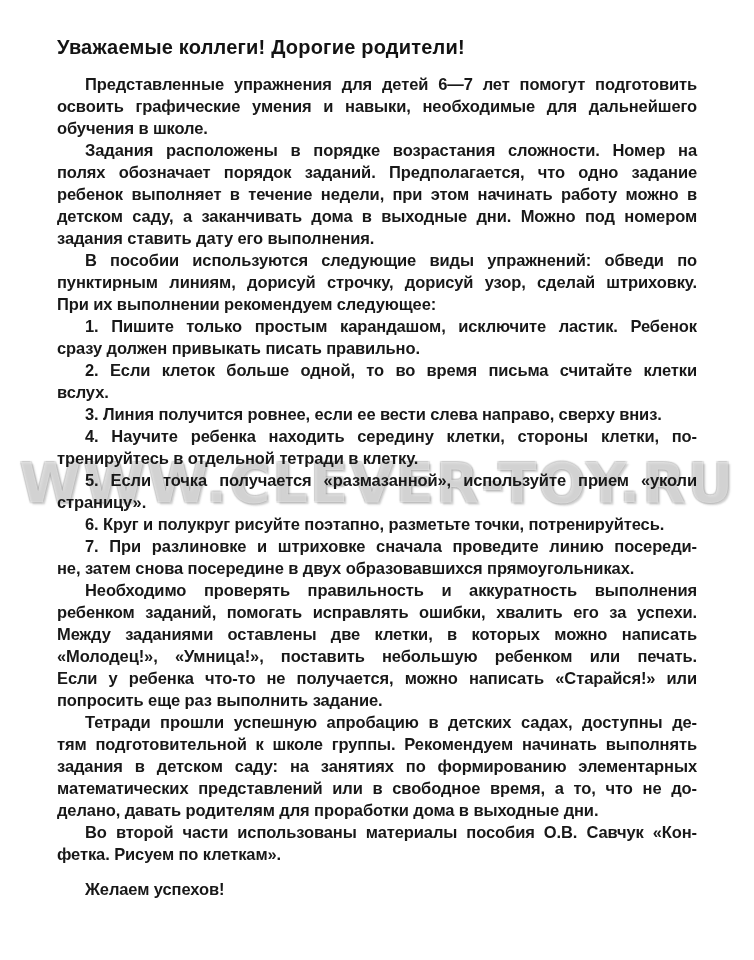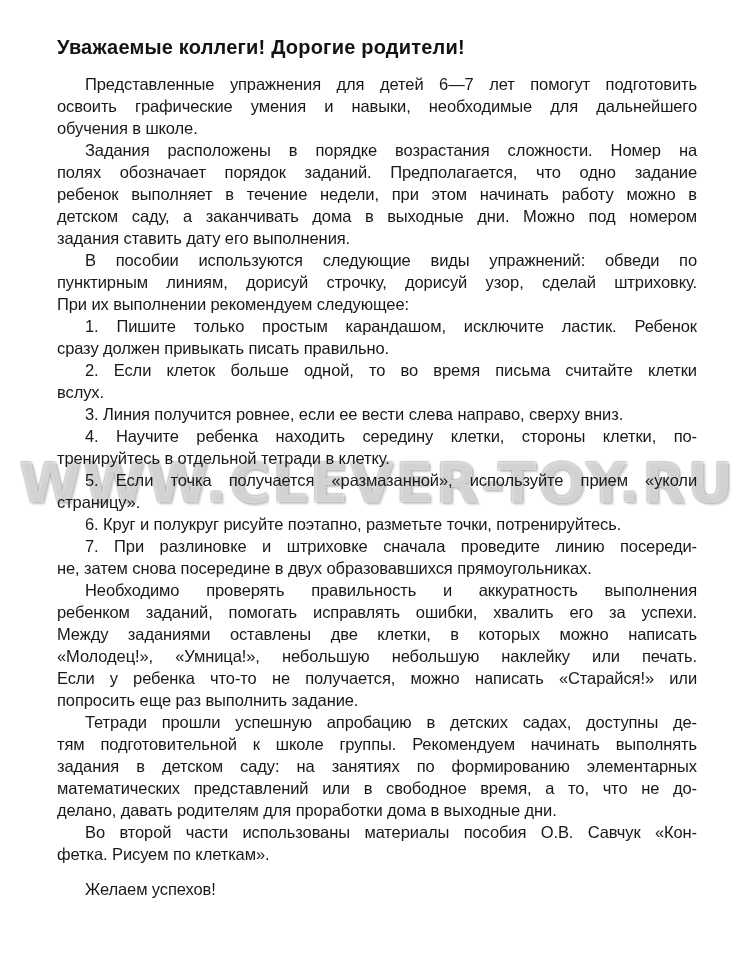--- a/index.html
+++ b/index.html
@@ -25,20 +25,21 @@
     font-size: 20px;
     line-height: 26px;
     font-weight: bold;
     text-align: left;
     letter-spacing: 0.2px;
     color: #131313;
   }
   .body {
     position: relative;
     z-index: 2;
+    font-weight: bold;
   }
   .para {
     margin: 0;
     padding: 0;
   }
   .line {
     font-size: 16.5px;
     line-height: 22px;
     letter-spacing: -0.1px;
     text-align: justify;
@@ -124,21 +125,21 @@
         <div class="line first last">6. Круг и полукруг рисуйте поэтапно, разметьте точки, потренируйтесь.</div>
       </div>
       <div class="para">
         <div class="line first">7. При разлиновке и штриховке сначала проведите линию посереди-</div>
         <div class="line last">не, затем снова посередине в двух образовавшихся прямоугольниках.</div>
       </div>
       <div class="para">
         <div class="line first">Необходимо проверять правильность и аккуратность выполнения</div>
         <div class="line">ребенком заданий, помогать исправлять ошибки, хвалить его за успехи.</div>
         <div class="line">Между заданиями оставлены две клетки, в которых можно написать</div>
-        <div class="line">«Молодец!», «Умница!», небольшую небольшую наклейку или печать.</div>
+        <div class="line">«Молодец!», «Умница!», поставить небольшую ребенком или печать.</div>
         <div class="line">Если у ребенка что-то не получается, можно написать «Старайся!» или</div>
         <div class="line last">попросить еще раз выполнить задание.</div>
       </div>
       <div class="para">
         <div class="line first">Тетради прошли успешную апробацию в детских садах, доступны де-</div>
         <div class="line">тям подготовительной к школе группы. Рекомендуем начинать выполнять</div>
         <div class="line">задания в детском саду: на занятиях по формированию элементарных</div>
         <div class="line">математических представлений или в свободное время, а то, что не до-</div>
         <div class="line last">делано, давать родителям для проработки дома в выходные дни.</div>
       </div>

